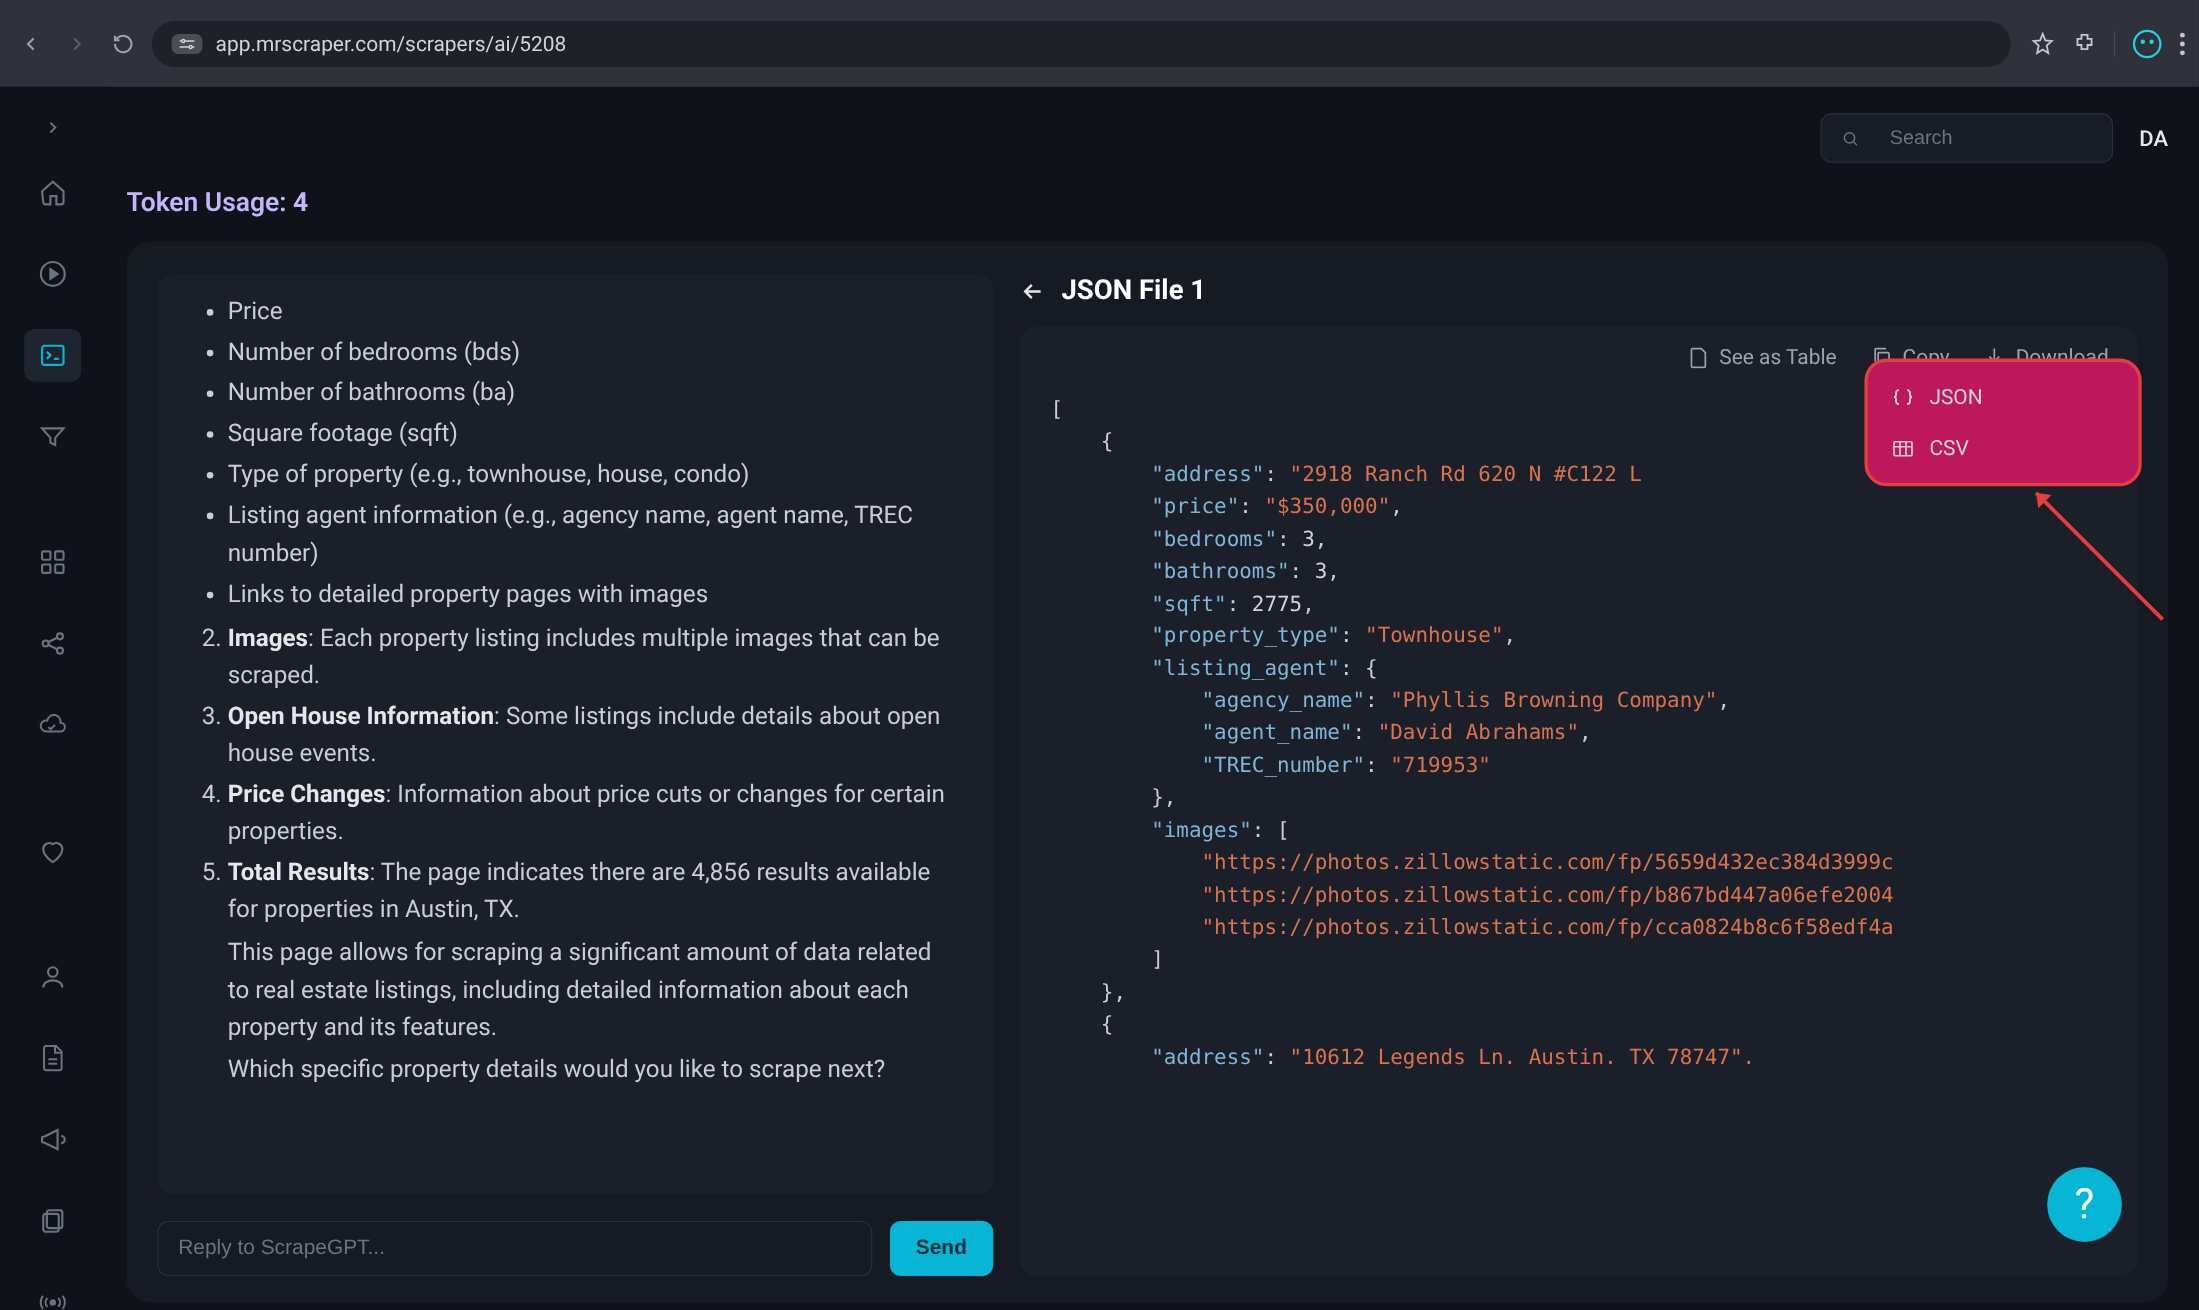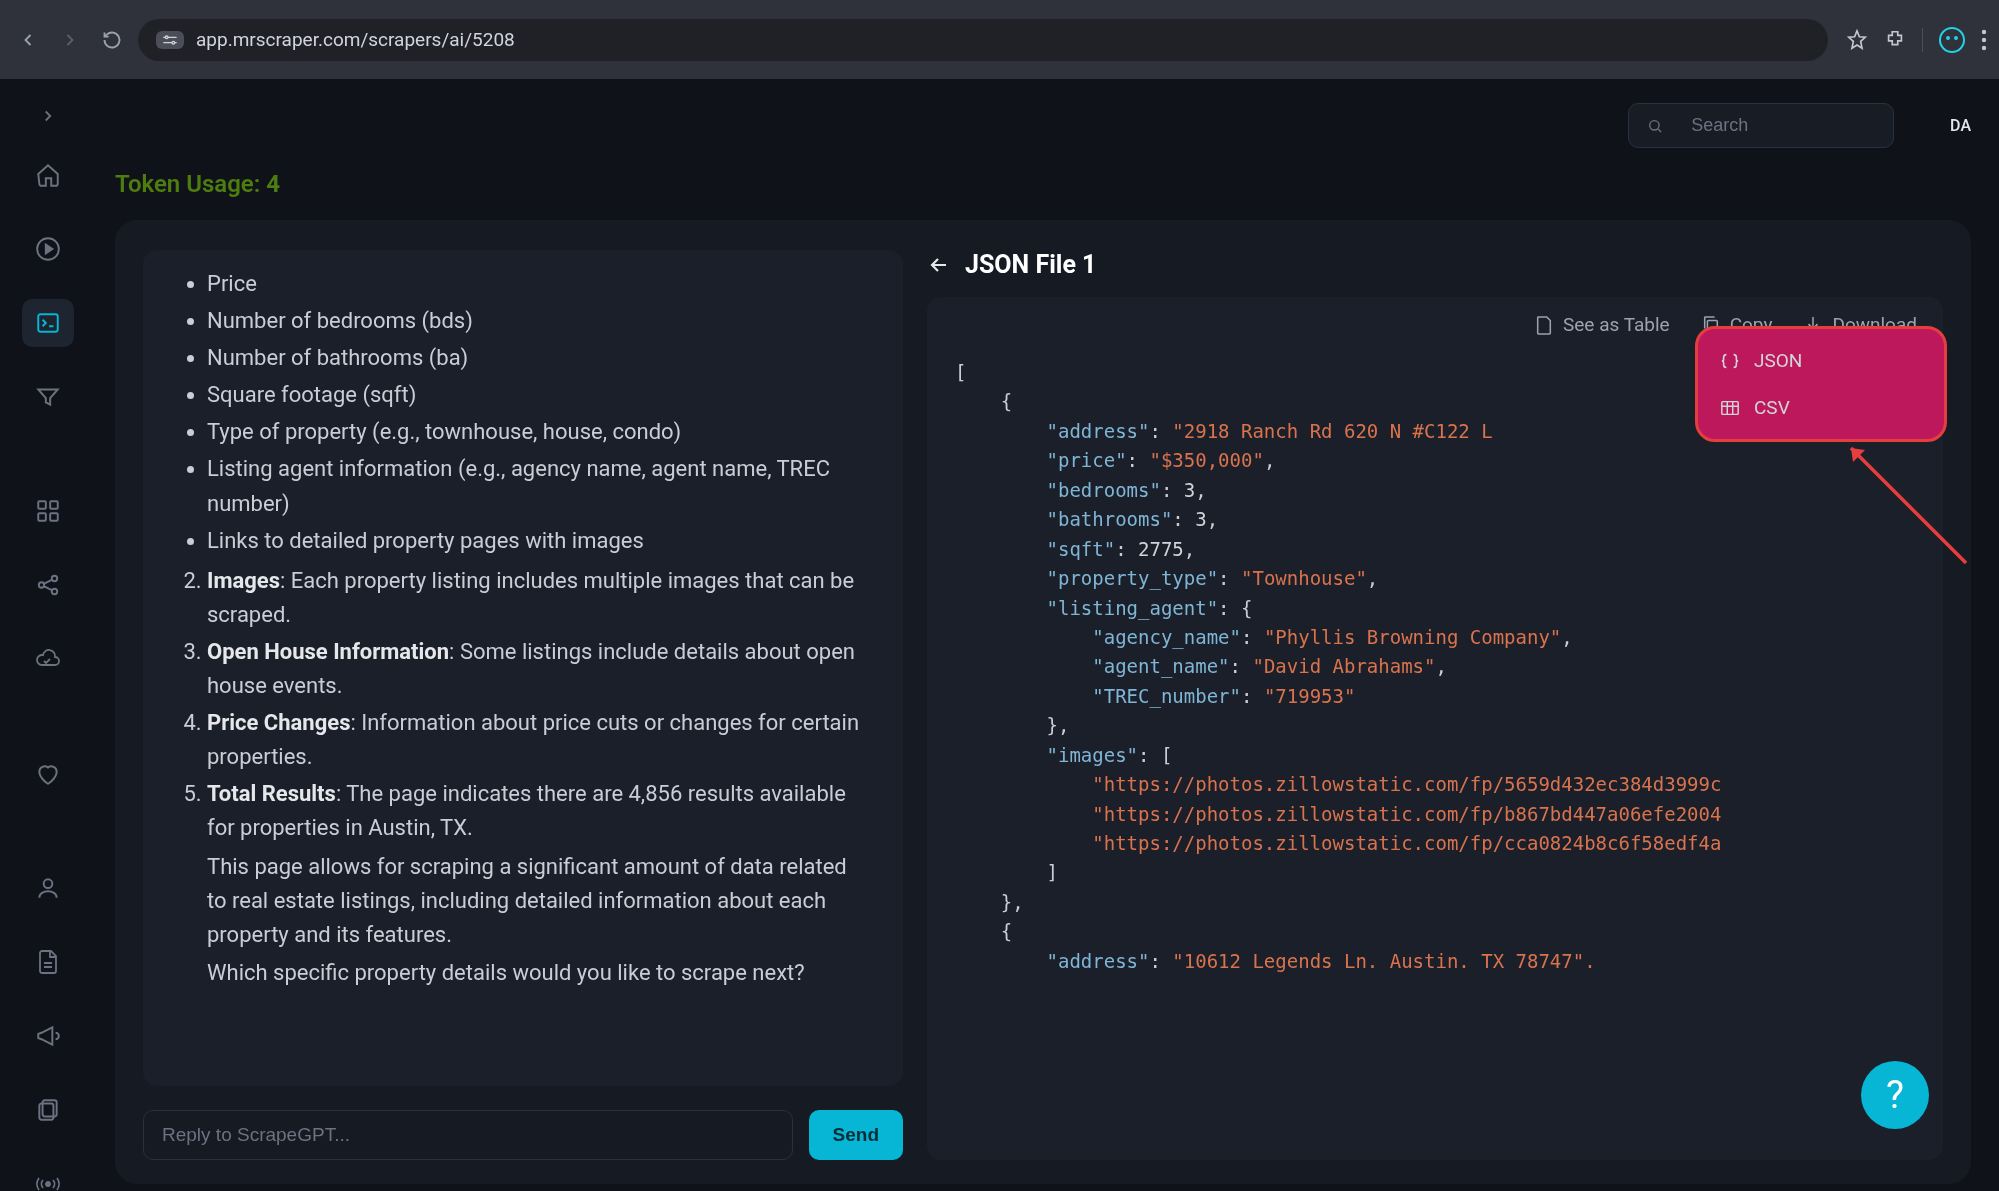--- a/index.html
+++ b/index.html
@@ -113,31 +113,31 @@
   border: 1px solid #2a3040;
   border-radius: 10px;
   padding: 11px 18px;
   width: 266px;
 }
 .search-box input {
   background: transparent; border: 0; outline: 0;
   color: #d1d5db; font-size: 18px; width: 100%;
 }
 .search-box input::placeholder { color: #6b7280; }
-.user-badge { color: #e5e7eb; font-size: 16px; font-weight: 500; margin-left: 32px; }
+.user-badge { color: #e5e7eb; font-size: 20px; font-weight: 500; }
 
 .header-row {
   display: flex; align-items: center; justify-content: space-between;
   margin-bottom: 22px;
 }
 .page-title {
   display: flex; align-items: center; gap: 18px;
   color: #fff; font-size: 29px; font-weight: 700;
 }
-.token-usage { color: #4d7c0f; font-size: 24px; font-weight: 600; }
+.token-usage { color: #c4b5fd; font-size: 24px; font-weight: 600; }
 .token-usage .count { font-weight: 700; }
 
 .content-card {
   flex: 1;
   background: #161a22;
   border-radius: 22px;
   padding: 30px 28px 24px;
   display: flex;
   gap: 24px;
   overflow: hidden;

